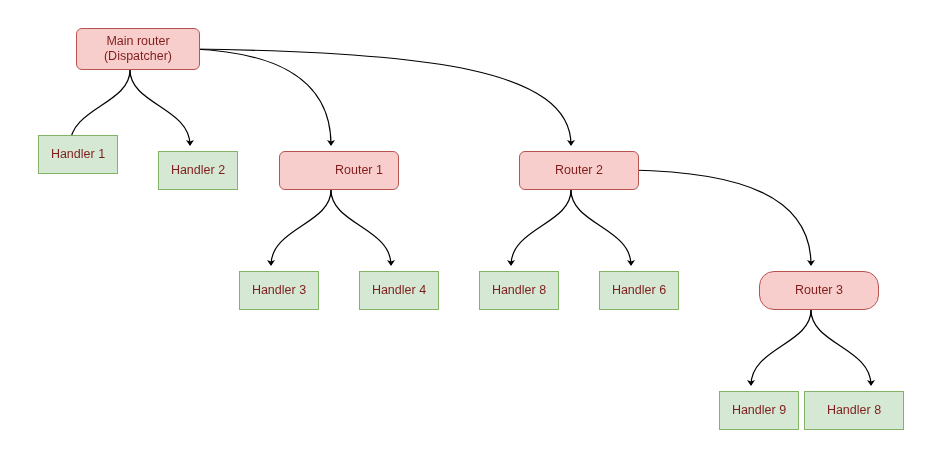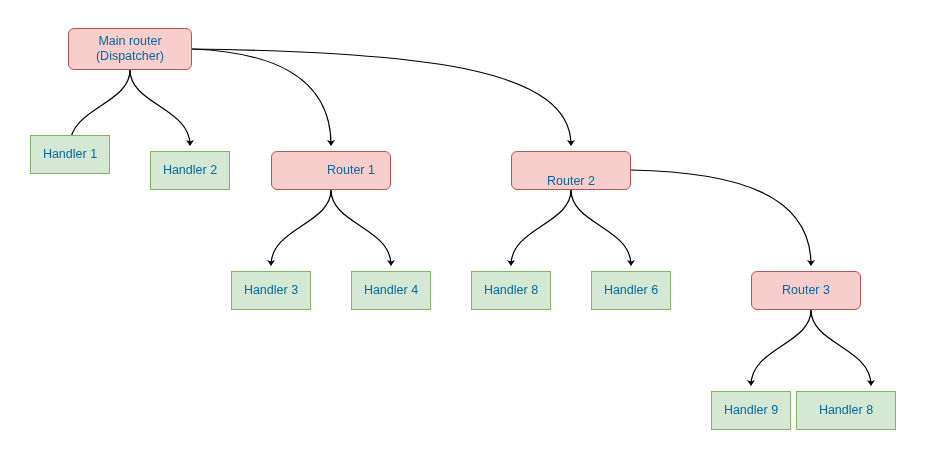--- a/index.html
+++ b/index.html
@@ -28,24 +28,25 @@
   }
   .node {
     position: absolute;
     box-sizing: border-box;
     display: flex;
     align-items: center;
     justify-content: center;
     text-align: center;
     font-size: 12.5px;
     line-height: 15px;
-    color: #0369a1;
+    color: #7f1d1d;
     border-width: 1px;
     border-style: solid;
     z-index: 2;
+    margin-left: 8px;
   }
   .node .node-label {
     white-space: pre-line;
     padding: 0 4px;
   }
   .node.router {
     background: #f8cecc;
     border-color: #b85450;
     border-radius: 6px;
   }
@@ -88,36 +89,36 @@
       </div>
       <div class="node handler" style="left: 30px; top: 135px; width: 80px; height: 39px;">
         <span class="node-label">Handler 1</span>
       </div>
       <div class="node handler" style="left: 150px; top: 151px; width: 80px; height: 39px;">
         <span class="node-label">Handler 2</span>
       </div>
       <div class="node router" style="left: 271px; top: 151px; width: 120px; height: 39px; padding-left: 40px;">
         <span class="node-label">Router 1</span>
       </div>
-      <div class="node router" style="left: 511px; top: 151px; width: 120px; height: 39px; align-items: flex-end;">
+      <div class="node router" style="left: 511px; top: 151px; width: 120px; height: 39px;">
         <span class="node-label">Router 2</span>
       </div>
       <div class="node handler" style="left: 231px; top: 271px; width: 80px; height: 39px;">
         <span class="node-label">Handler 3</span>
       </div>
       <div class="node handler" style="left: 351px; top: 271px; width: 80px; height: 39px; align-items: center;">
         <span class="node-label">Handler 4</span>
       </div>
       <div class="node handler" style="left: 471px; top: 271px; width: 80px; height: 39px;">
         <span class="node-label">Handler 8</span>
       </div>
       <div class="node handler" style="left: 591px; top: 271px; width: 80px; height: 39px;">
         <span class="node-label">Handler 6</span>
       </div>
-      <div class="node router" style="left: 751px; top: 271px; width: 110px; height: 39px;">
+      <div class="node router" style="left: 751px; top: 271px; width: 120px; height: 39px; border-radius: 15px;">
         <span class="node-label">Router 3</span>
       </div>
       <div class="node handler" style="left: 711px; top: 391px; width: 80px; height: 39px;">
         <span class="node-label">Handler 9</span>
       </div>
       <div class="node handler" style="left: 796px; top: 391px; width: 100px; height: 39px;">
         <span class="node-label">Handler 8</span>
       </div>
     </div>
 

